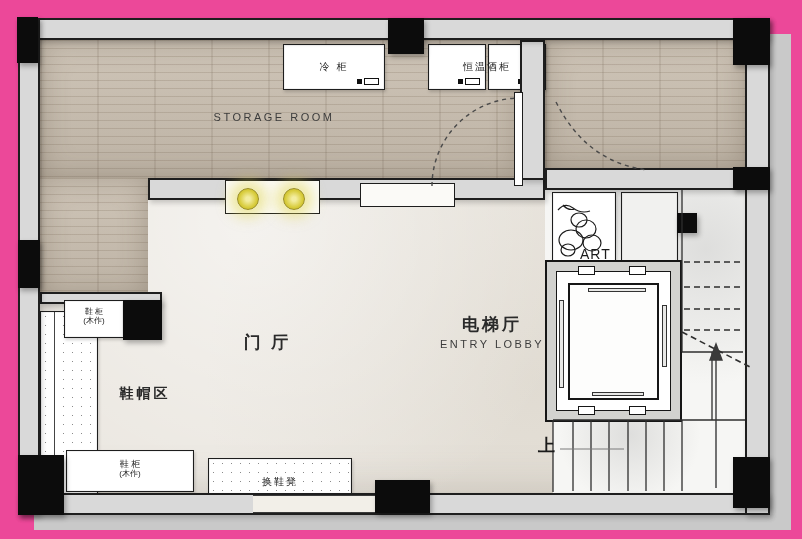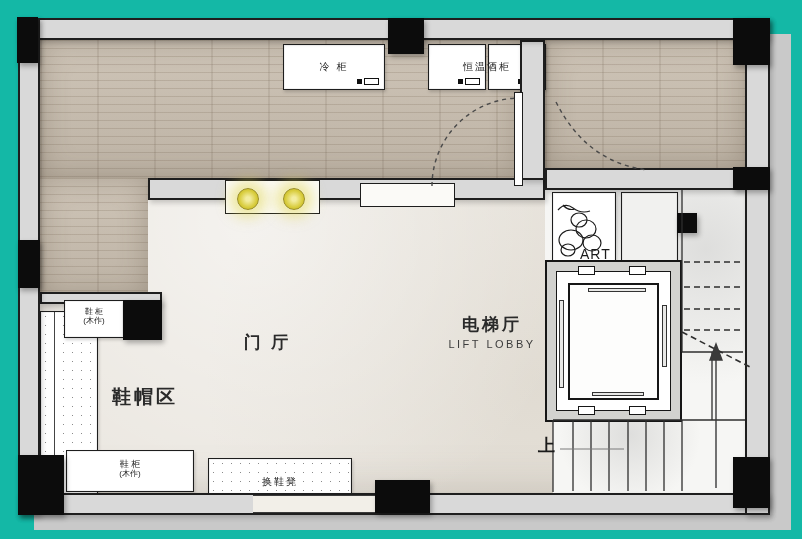--- a/index.html
+++ b/index.html
@@ -1,18 +1,18 @@
 <!DOCTYPE html>
 <html style="--wall: #d9d9d9; --wall-edge: #1e1e1e; --column: #0c0c0c; --wood: #c8bdae; --marble: #eae6df; --stair-floor: #f6f6f4; --light-glow: #ded33f; --outer: #c9c9c9;"><head>
 <meta charset="utf-8">
 <style>
   html,body{margin:0;padding:0;background:#ffffff;}
   #plan{
     position:relative;width:802px;height:539px;overflow:hidden;
-    background:#14b8a6;
+    background:#ec4899;
     font-family:"Liberation Sans","DejaVu Sans",sans-serif;
     color:#222;
   }
   .abs{position:absolute;}
   
   .outer-strip{background:var(--outer,#c9c9c9);}
   
   .marble{background:var(--marble,#eae6df);
     background-image:radial-gradient(circle at 30% 40%, rgba(255,255,255,.5), transparent 60%),
                      radial-gradient(circle at 70% 75%, rgba(180,170,150,.18), transparent 55%);
@@ -182,26 +182,27 @@
       <ellipse cx="571" cy="240" rx="12" ry="10"></ellipse>
       <ellipse cx="586" cy="229" rx="10" ry="9"></ellipse>
       <ellipse cx="579" cy="220" rx="8" ry="7"></ellipse>
       <ellipse cx="592" cy="243" rx="9" ry="8"></ellipse>
       <ellipse cx="568" cy="250" rx="7" ry="6"></ellipse>
       <path d="M 558 210 q 7 -8 15 -2 t 17 3 M 563 205 q 5 6 12 4"></path>
     </g>
   </svg>
 
   <div class="abs room-label" style="left:198px;top:108px;width:152px;">
+    <div class="en">STORAGE ROOM</div>
   </div>
   <div class="abs room-label" style="left:200px;top:332px;width:135px;">
     <div class="zh">门 厅</div>
   </div>
   <div class="abs room-label" style="left:418px;top:314px;width:148px;">
     <div class="zh">电梯厅</div>
-    <div class="en">LIFT LOBBY</div>
+    <div class="en">ENTRY LOBBY</div>
   </div>
   <div class="abs room-label" style="left:95px;top:385px;width:100px;">
-    <div class="zh" style="font-size:19px;">鞋帽区</div>
+    <div class="zh" style="font-size:14px;">鞋帽区</div>
   </div>
   <div class="abs up-label" style="left:538px;top:434px;">上</div>
 
 </div>
 
 </body></html>

